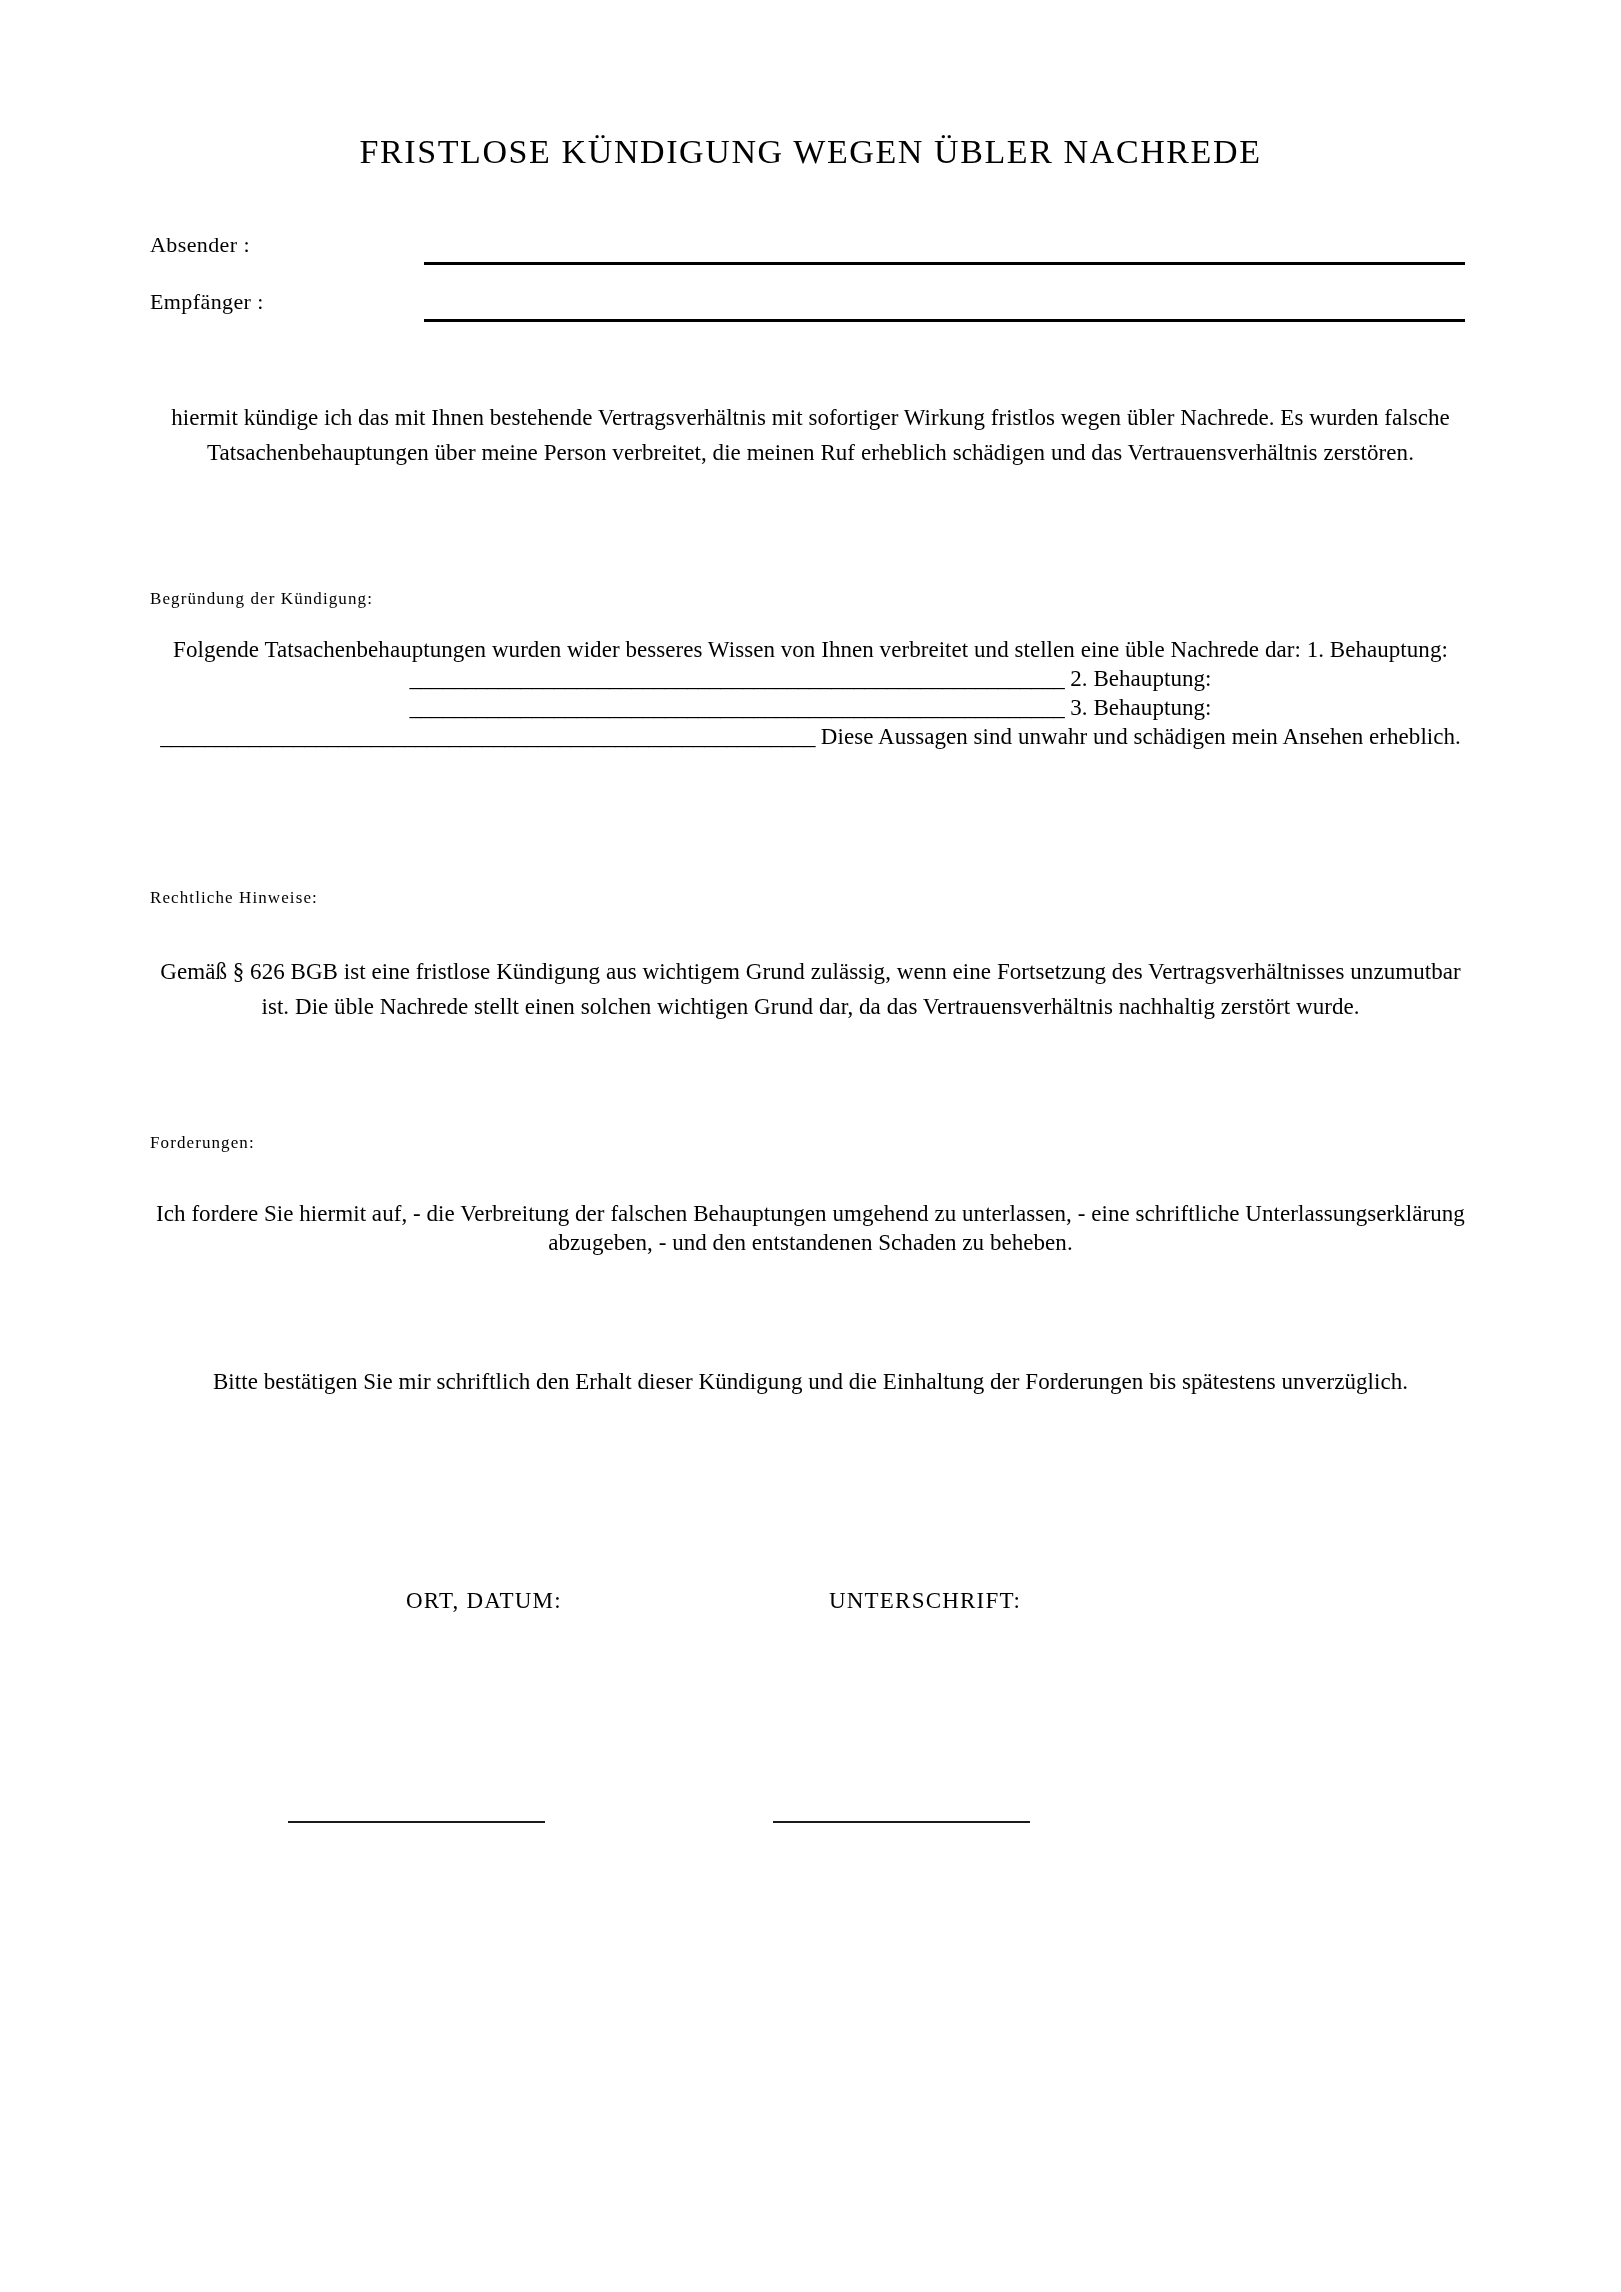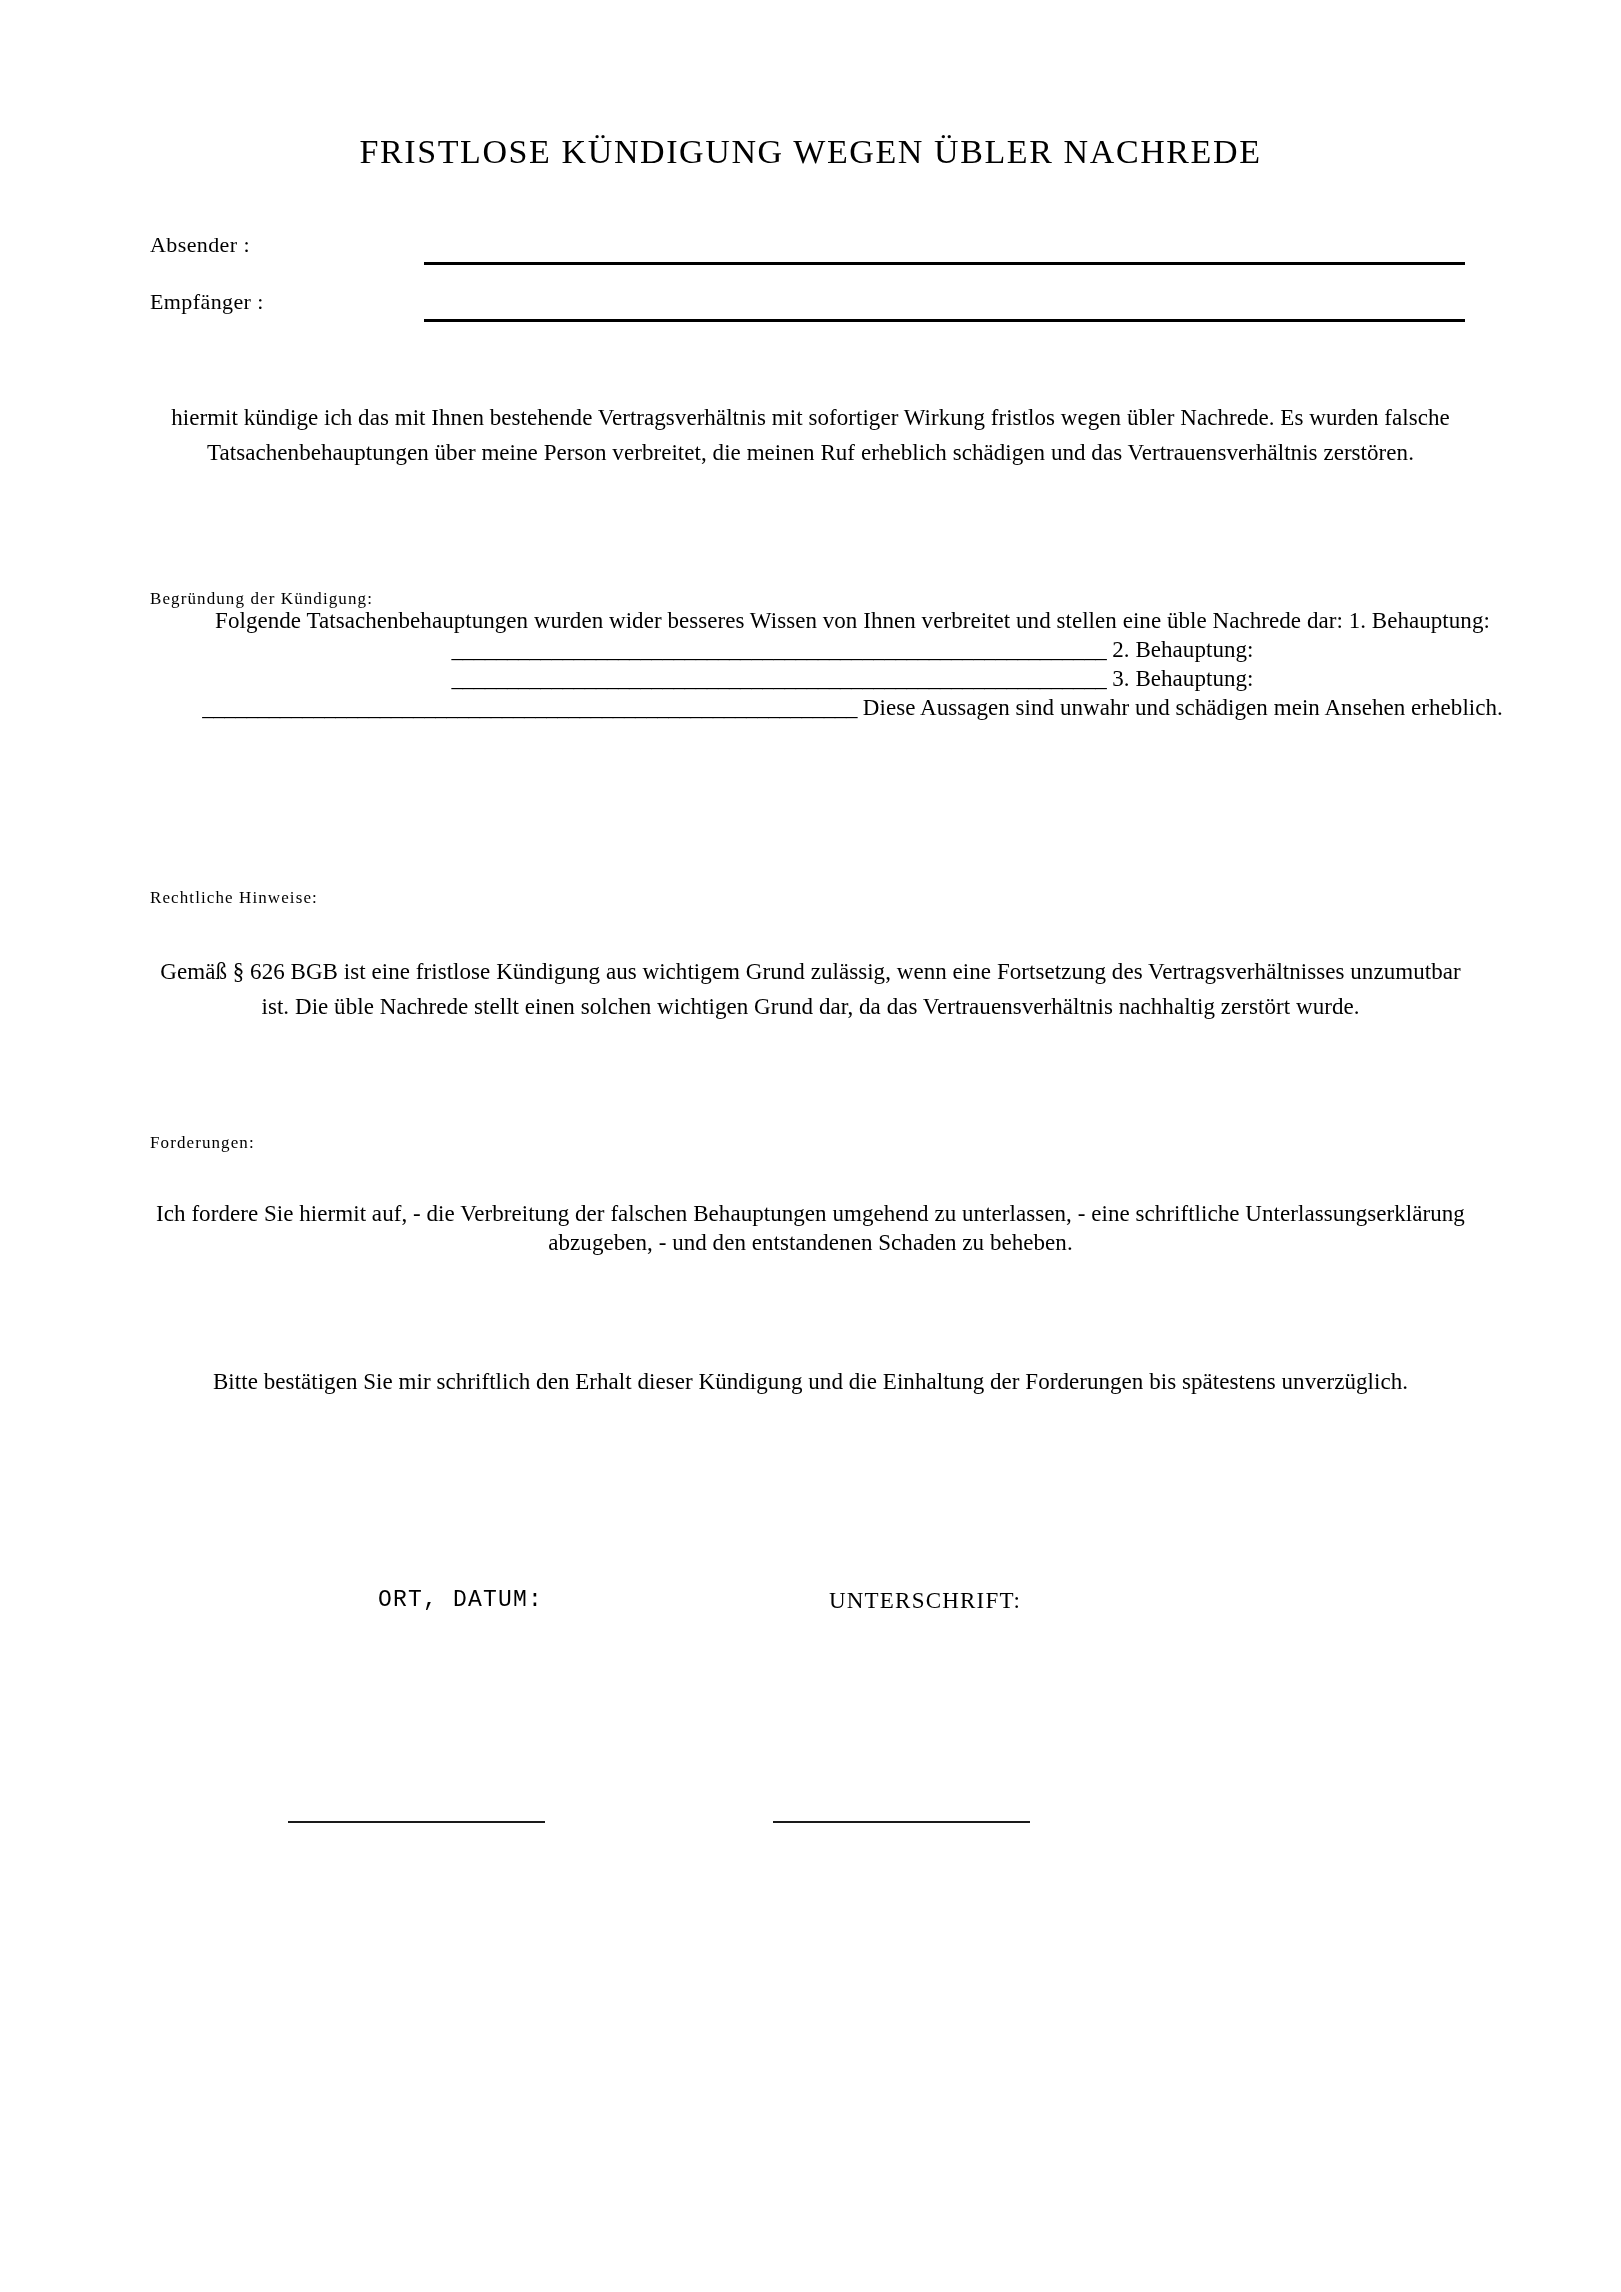--- a/index.html
+++ b/index.html
@@ -108,21 +108,21 @@
     height: 33px;
   }
   .sig-label {
     position: absolute;
     top: 0;
     font-size: 23px;
     line-height: 31px;
     letter-spacing: 1.2px;
     white-space: nowrap;
   }
-  .sig-label.left  { left: 228px; font-family: Liberation Mono, monospace; }
+  .sig-label.left  { left: 256px; }
   .sig-label.right { left: 679px; }
 
   .sig-lines {
     position: absolute;
     left: 150px;
     top: 1821px;
     width: 1321px;
     height: 5.9px;
   }
   .sig-line {
@@ -154,21 +154,21 @@
     </div>
 
   </div>
 
   <div class="body-col">
 
     <p class="para" style="top:377px;">hiermit kündige ich das mit Ihnen bestehende Vertragsverhältnis mit sofortiger Wirkung fristlos wegen übler Nachrede. Es wurden falsche Tatsachenbehauptungen über meine Person verbreitet, die meinen Ruf erheblich schädigen und das Vertrauensverhältnis zerstören.</p>
 
     <div class="section-head" style="top:583px;">Begründung der Kündigung:</div>
 
-    <div class="para tight" style="top:606px;margin-left:42px;">
+    <div class="para tight" style="top:635px;">
       <span>Folgende Tatsachenbehauptungen wurden wider besseres Wissen von Ihnen verbreitet und stellen eine üble Nachrede dar:</span>
       <span>1. Behauptung:</span>
       <span class="fill">___________________________________________________________</span>
       <span>2. Behauptung:</span>
       <span class="fill">___________________________________________________________</span>
       <span>3. Behauptung:</span>
       <span class="fill">___________________________________________________________</span>
       <span>Diese Aussagen sind unwahr und schädigen mein Ansehen erheblich.</span>
     </div>
 

